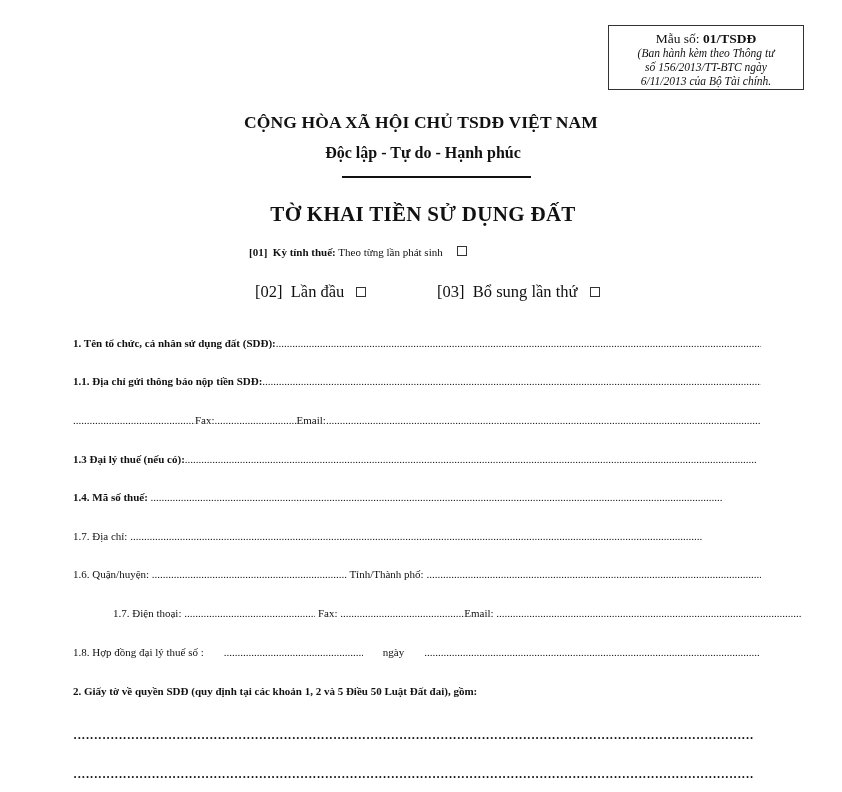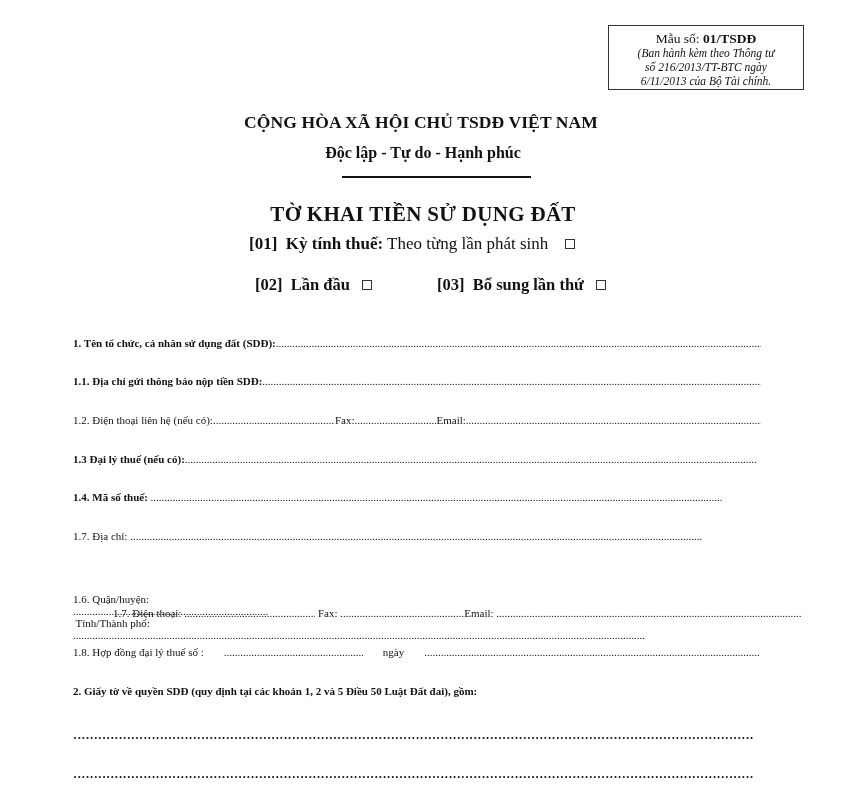--- a/index.html
+++ b/index.html
@@ -65,41 +65,40 @@
     }
     .title {
       top: 202px;
       font-weight: bold;
       font-size: 21px;
       letter-spacing: 0.3px;
       padding-left: 2px;
     }
     .period-row {
       position: absolute;
-      top: 234px;
+      top: 246px;
       left: 249px;
-      font-size: 17px;
+      font-size: 11px;
       white-space: nowrap;
     }
     .period-row .b { font-weight: bold; }
     .checkbox {
       display: inline-block;
       width: 10px;
       height: 10px;
       border: 1px solid #333333;
       vertical-align: 0px;
       margin-left: 8px;
       box-sizing: border-box;
     }
     .sub-row {
       position: absolute;
-      top: 275px;
+      top: 282px;
       font-size: 16.5px;
       white-space: nowrap;
-      font-weight: bold;
     }
     .field-row {
       position: absolute;
       left: 73px;
       width: 690px;
       font-size: 11px;
       white-space: nowrap;
       overflow: hidden;
       display: flex;
       align-items: baseline;
@@ -127,21 +126,21 @@
     .dot-line::before {
       content: "..........................................................................................................................................................................................................................................";
     }
   </style>
 </head>
 <body>
 
 <div class="form-code-box">
   <div class="form-code-line"><span>Mẫu số: </span><b>01/TSDĐ</b></div>
   <div class="form-code-note">(Ban hành kèm theo Thông tư</div>
-  <div class="form-code-note">số 216/2013/TT-BTC ngày</div>
+  <div class="form-code-note">số 156/2013/TT-BTC ngày</div>
   <div class="form-code-note">6/11/2013 của Bộ Tài chính.</div>
 </div>
 
 <div class="center nation">CỘNG HÒA XÃ HỘI CHỦ TSDĐ VIỆT NAM</div>
 <div class="center motto">Độc lập - Tự do - Hạnh phúc</div>
 <div class="motto-rule"></div>
 
 <div class="center title">TỜ KHAI TIỀN SỬ DỤNG ĐẤT</div>
 
 <div class="period-row">
@@ -167,21 +166,20 @@
   <span class="seg-label">1. Tên tổ chức, cá nhân sử dụng đất (SDĐ):</span>
   <span class="dots"></span>
 </div>
 
 <div class="field-row bold" style="top:375px; width:688px;">
   <span class="seg-label">1.1. Địa chỉ gửi thông báo nộp tiền SDĐ:</span>
   <span class="dots"></span>
 </div>
 
 <div class="field-row" style="top:414px; width:688px;">
-  <span class="seg-label">1.2. Điện thoại liên hệ (nếu có):</span>
   <span class="dots fixed" style="width:122px;"></span>
   <span class="seg-label">Fax:</span>
   <span class="dots fixed" style="width:82px;"></span>
   <span class="seg-label">Email:</span>
   <span class="dots"></span>
 </div>
 
 <div class="field-row bold" style="top:453px; width:688px;">
   <span class="seg-label">1.3 Đại lý thuế (nếu có):</span>
   <span class="dots"></span>
@@ -190,21 +188,21 @@
 <div class="field-row bold" style="top:491px; width:690px;">
   <span class="seg-label" style="white-space:pre;">1.4. Mã số thuế: </span>
   <span class="dots"></span>
 </div>
 
 <div class="field-row" style="top:530px; width:688px;">
   <span class="seg-label" style="white-space:pre;">1.7. Địa chỉ: </span>
   <span class="dots"></span>
 </div>
 
-<div class="field-row" style="top:593px; width:688px;flex-direction:column;">
+<div class="field-row" style="top:568px; width:688px;">
   <span class="seg-label" style="white-space:pre;">1.6. Quận/huyện: </span>
   <span class="dots fixed" style="width:195px;"></span>
   <span class="seg-label" style="white-space:pre;"> Tỉnh/Thành phố: </span>
   <span class="dots"></span>
 </div>
 
 <div class="field-row" style="top:607px; width:688px;margin-left:40px;">
   <span class="seg-label" style="white-space:pre;">1.7. Điện thoại: </span>
   <span class="dots fixed" style="width:131px;"></span>
   <span class="seg-label" style="white-space:pre;"> Fax: </span>

